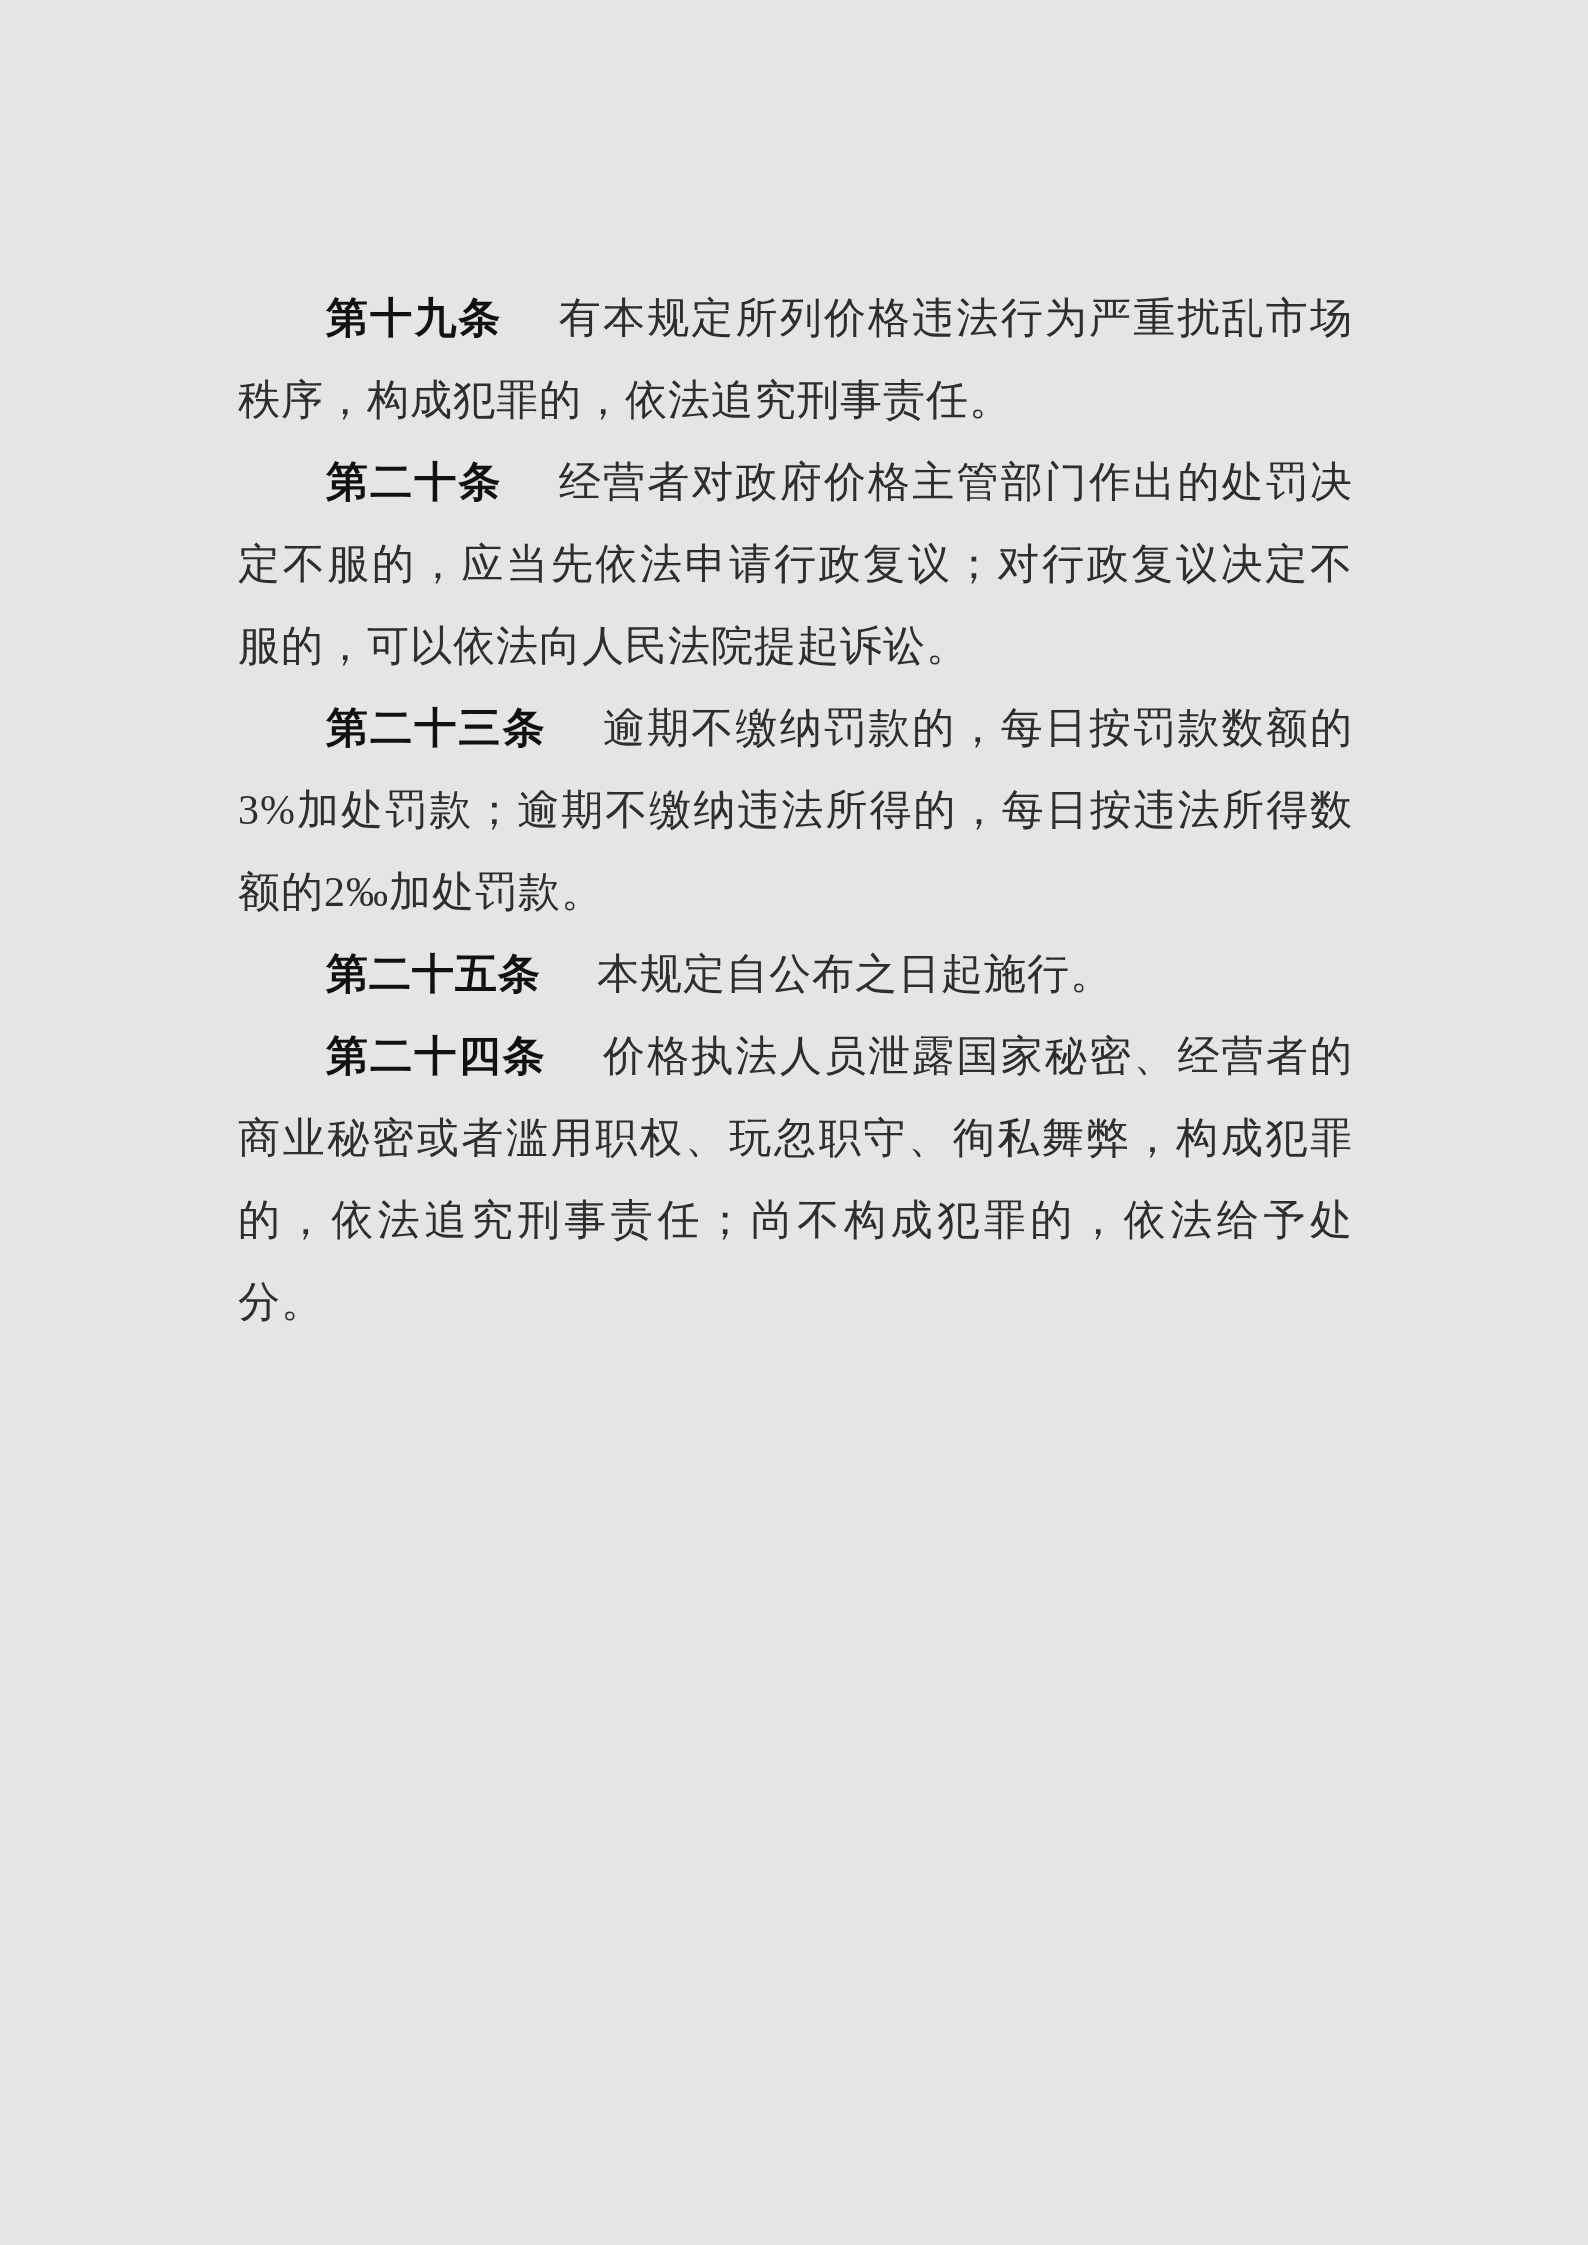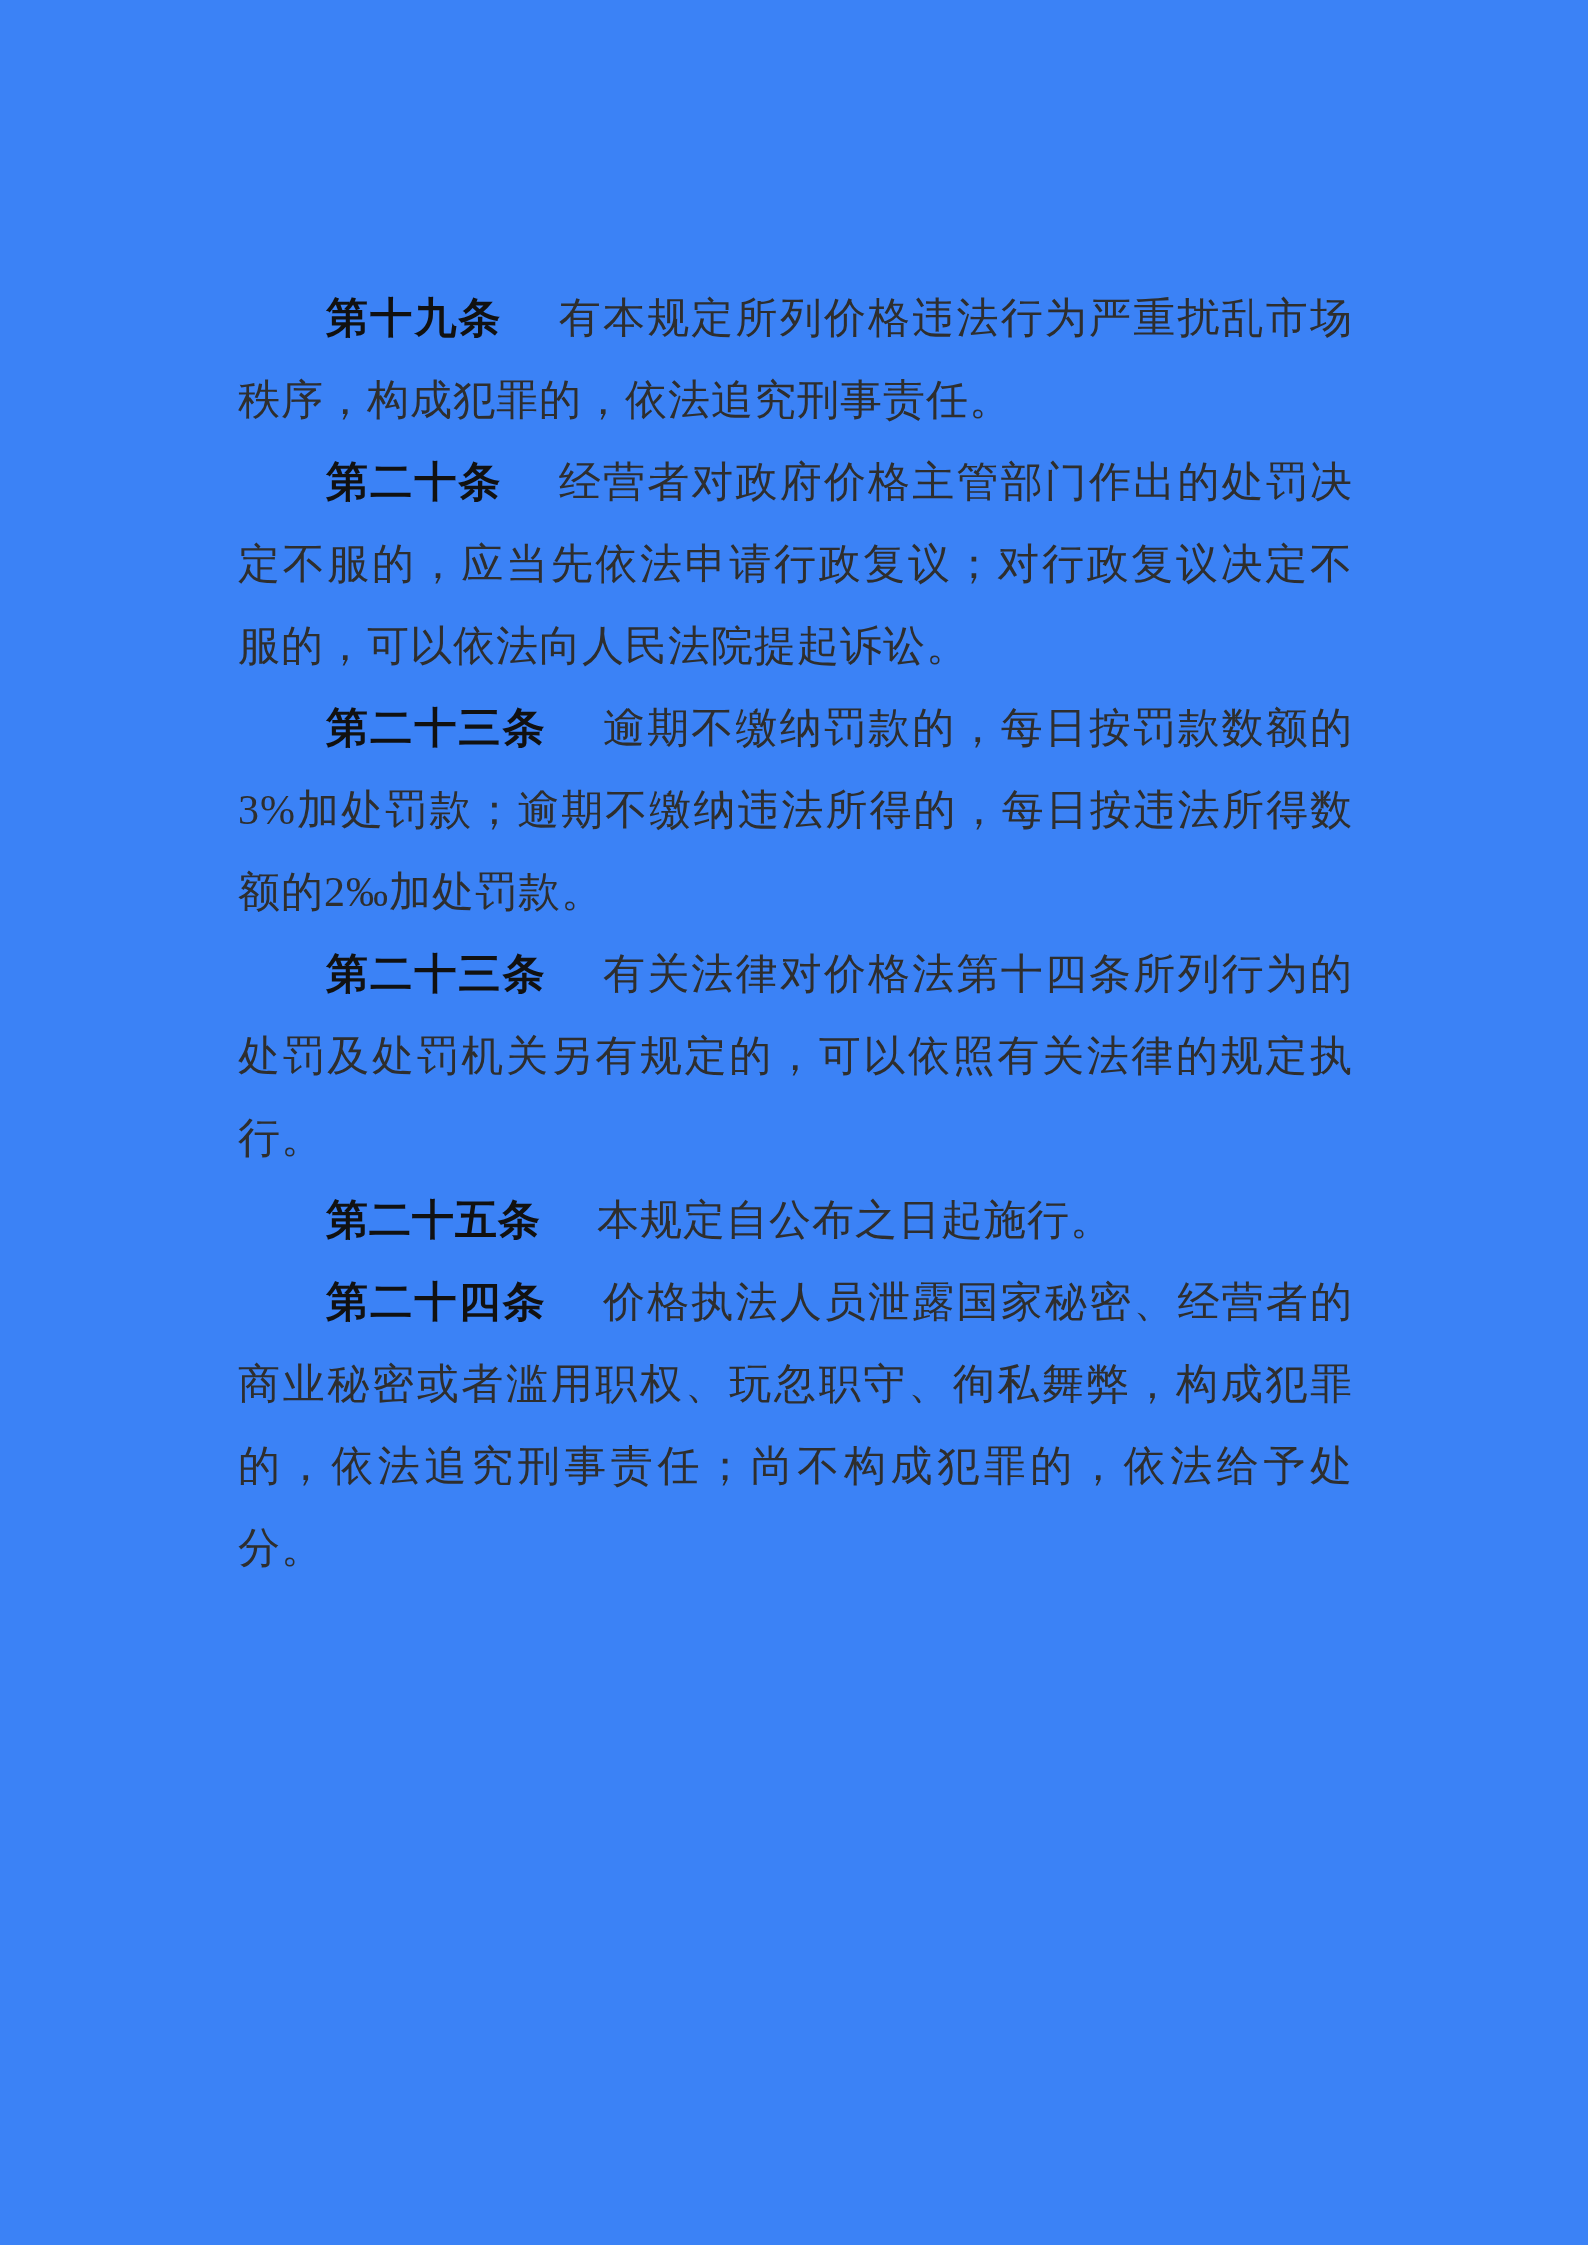--- a/index.html
+++ b/index.html
@@ -4,21 +4,21 @@
 <style>
   html, body {
     margin: 0;
     padding: 0;
     background: #ffffff;
   }
   .page {
     position: relative;
     width: 1588px;
     height: 2245px;
-    background: #3b82f6;
+    background: #e5e5e5;
     overflow: hidden;
   }
   .doc-body {
     position: absolute;
     left: 238px;
     top: 277px;
     width: 1115px;
     font-family: "Liberation Serif", "DejaVu Serif", serif;
     font-size: 42px;
     line-height: 82px;
@@ -46,20 +46,19 @@
 <div class="page">
   <div class="doc-body">
 
     <p class="article"><span class="article-number">第十九条</span><span class="article-text">有本规定所列价格违法行为严重扰乱市场秩序，构成犯罪的，依法追究刑事责任。</span></p>
 
     <p class="article"><span class="article-number">第二十条</span><span class="article-text">经营者对政府价格主管部门作出的处罚决定不服的，应当先依法申请行政复议；对行政复议决定不服的，可以依法向人民法院提起诉讼。</span></p>
 
     <p class="article"><span class="article-number">第二十三条</span><span class="article-text">逾期不缴纳罚款的，每日按罚款数额的 3%加处罚款；逾期不缴纳违法所得的，每日按违法所得数额的2‰加处罚款。</span></p>
 
 
-    <p class="article"><span class="article-number">第二十三条</span><span class="article-text">有关法律对价格法第十四条所列行为的处罚及处罚机关另有规定的，可以依照有关法律的规定执行。</span></p>
 
     <p class="article"><span class="article-number">第二十五条</span><span class="article-text">本规定自公布之日起施行。</span></p>
 
     <p class="article"><span class="article-number">第二十四条</span><span class="article-text">价格执法人员泄露国家秘密、经营者的商业秘密或者滥用职权、玩忽职守、徇私舞弊，构成犯罪的，依法追究刑事责任；尚不构成犯罪的，依法给予处分。</span></p>
 
   </div>
 </div>
 
 </body></html>

